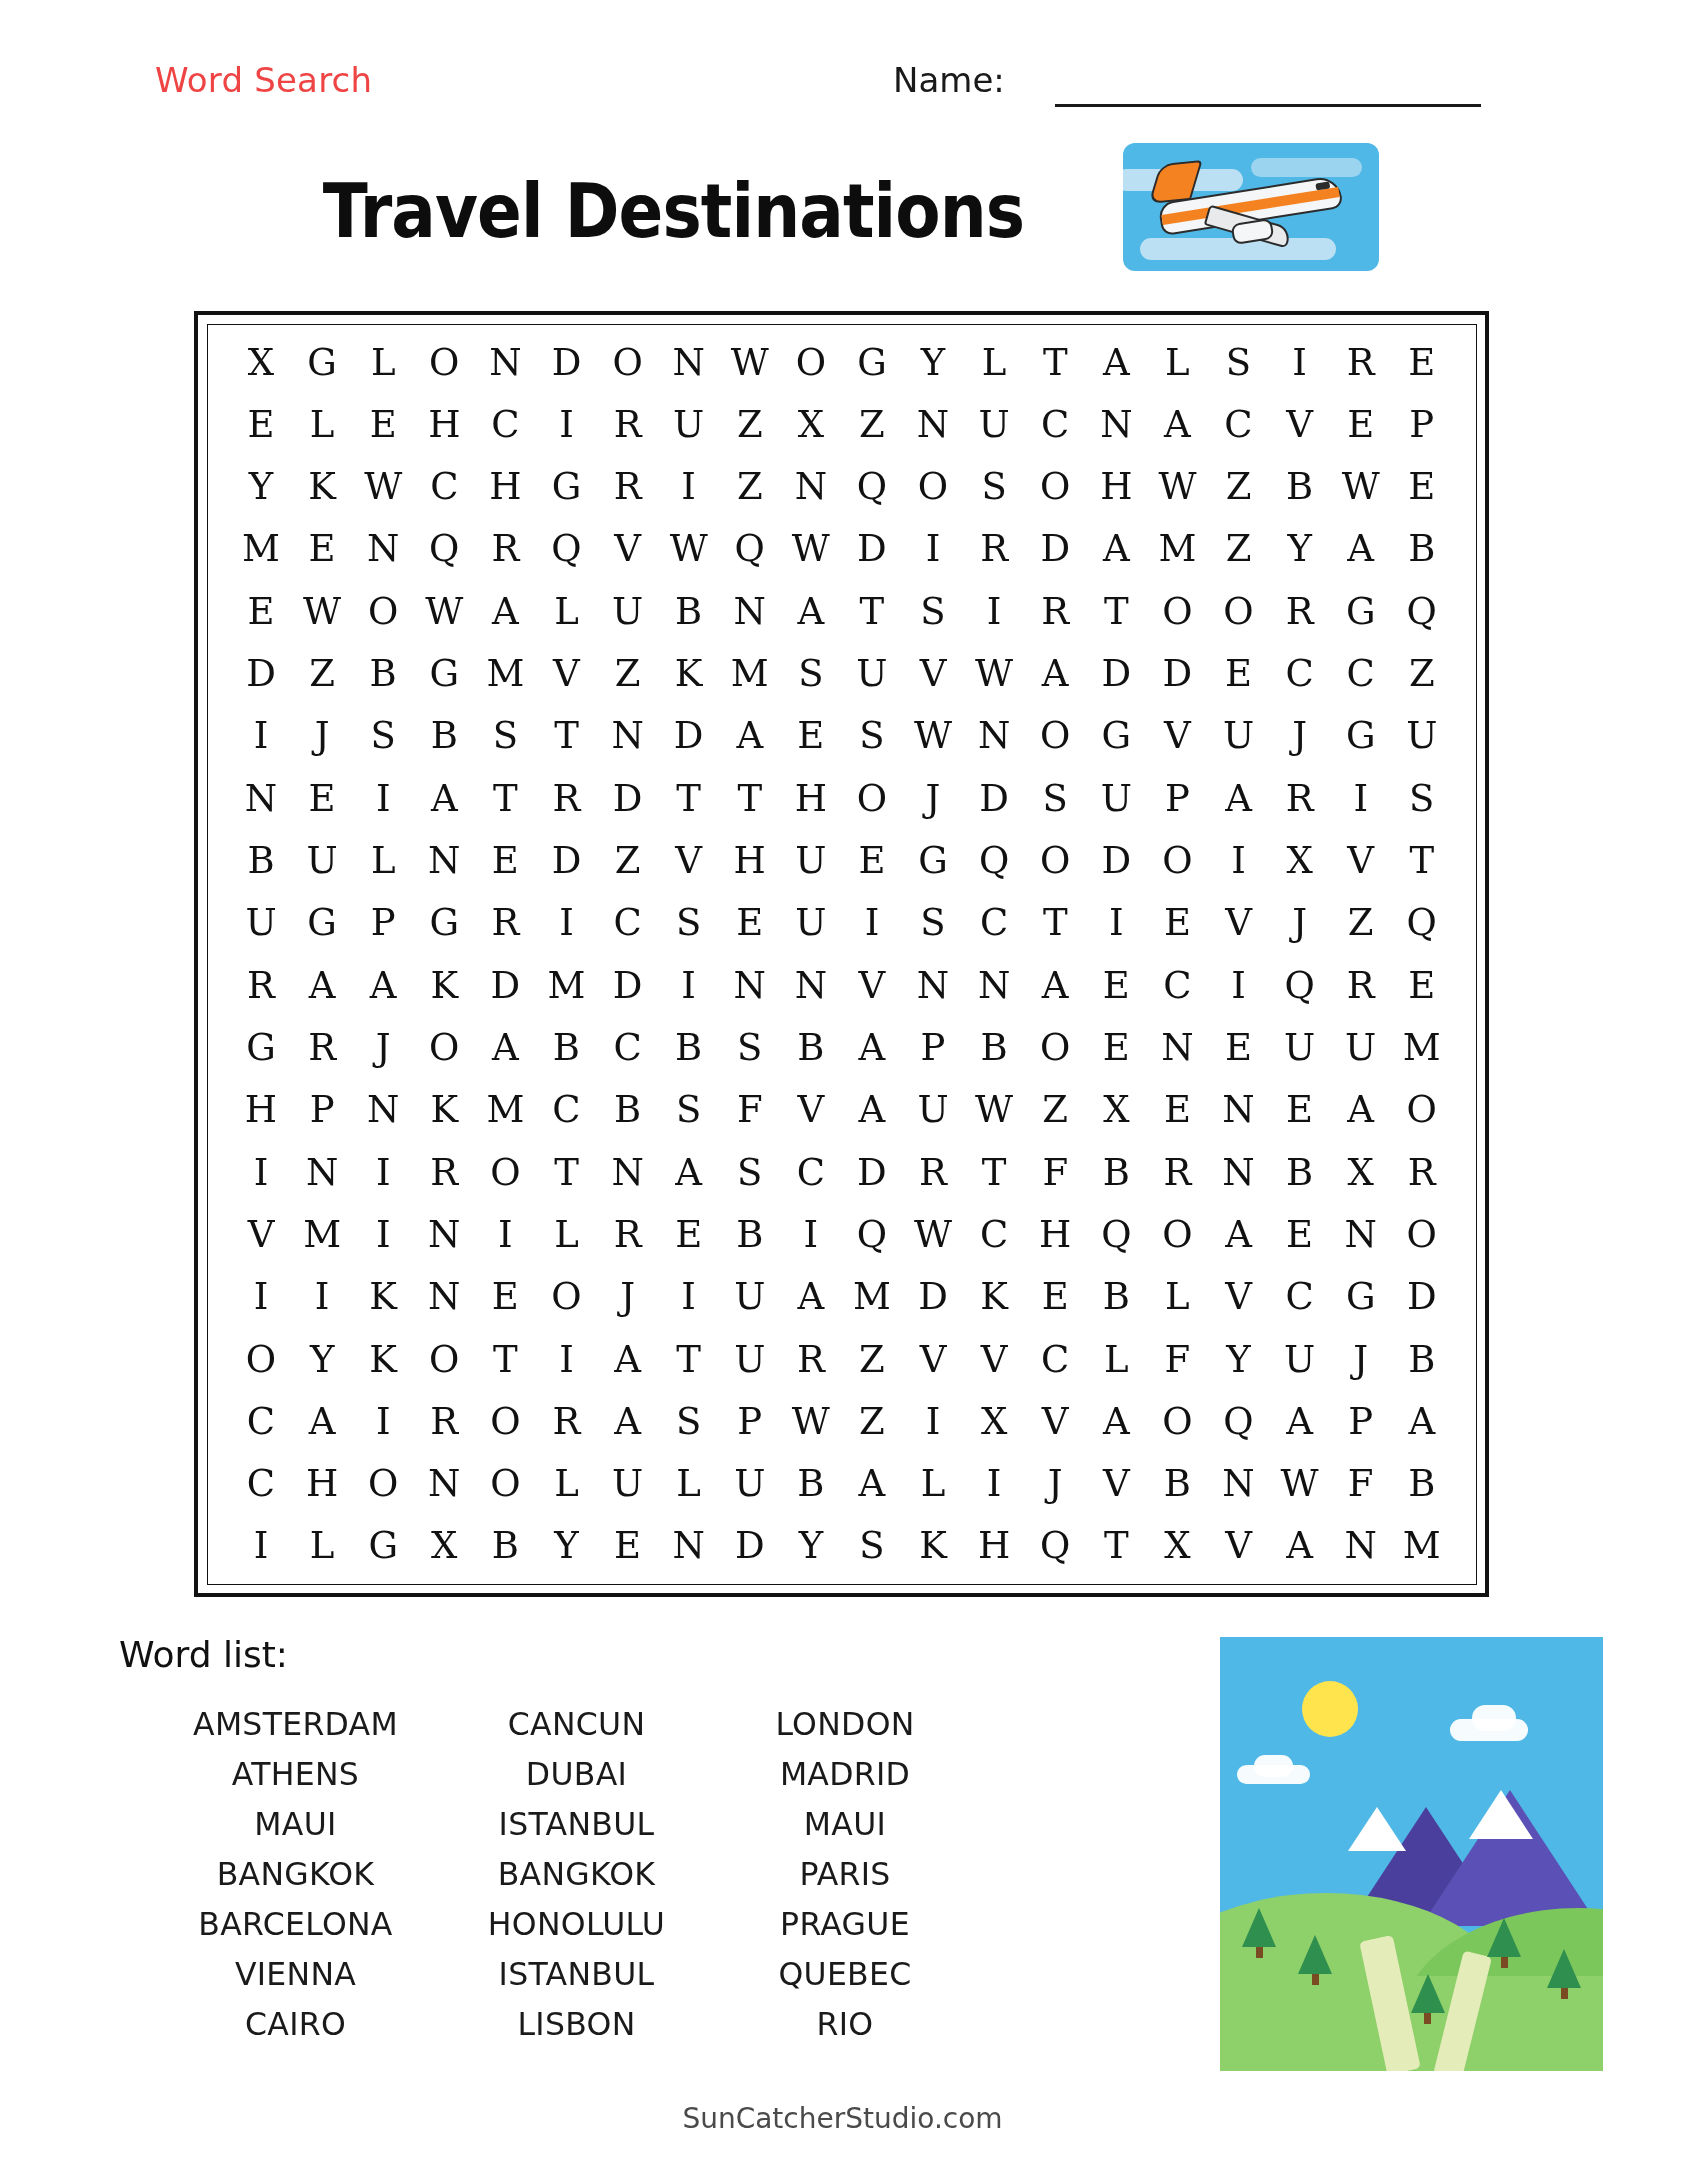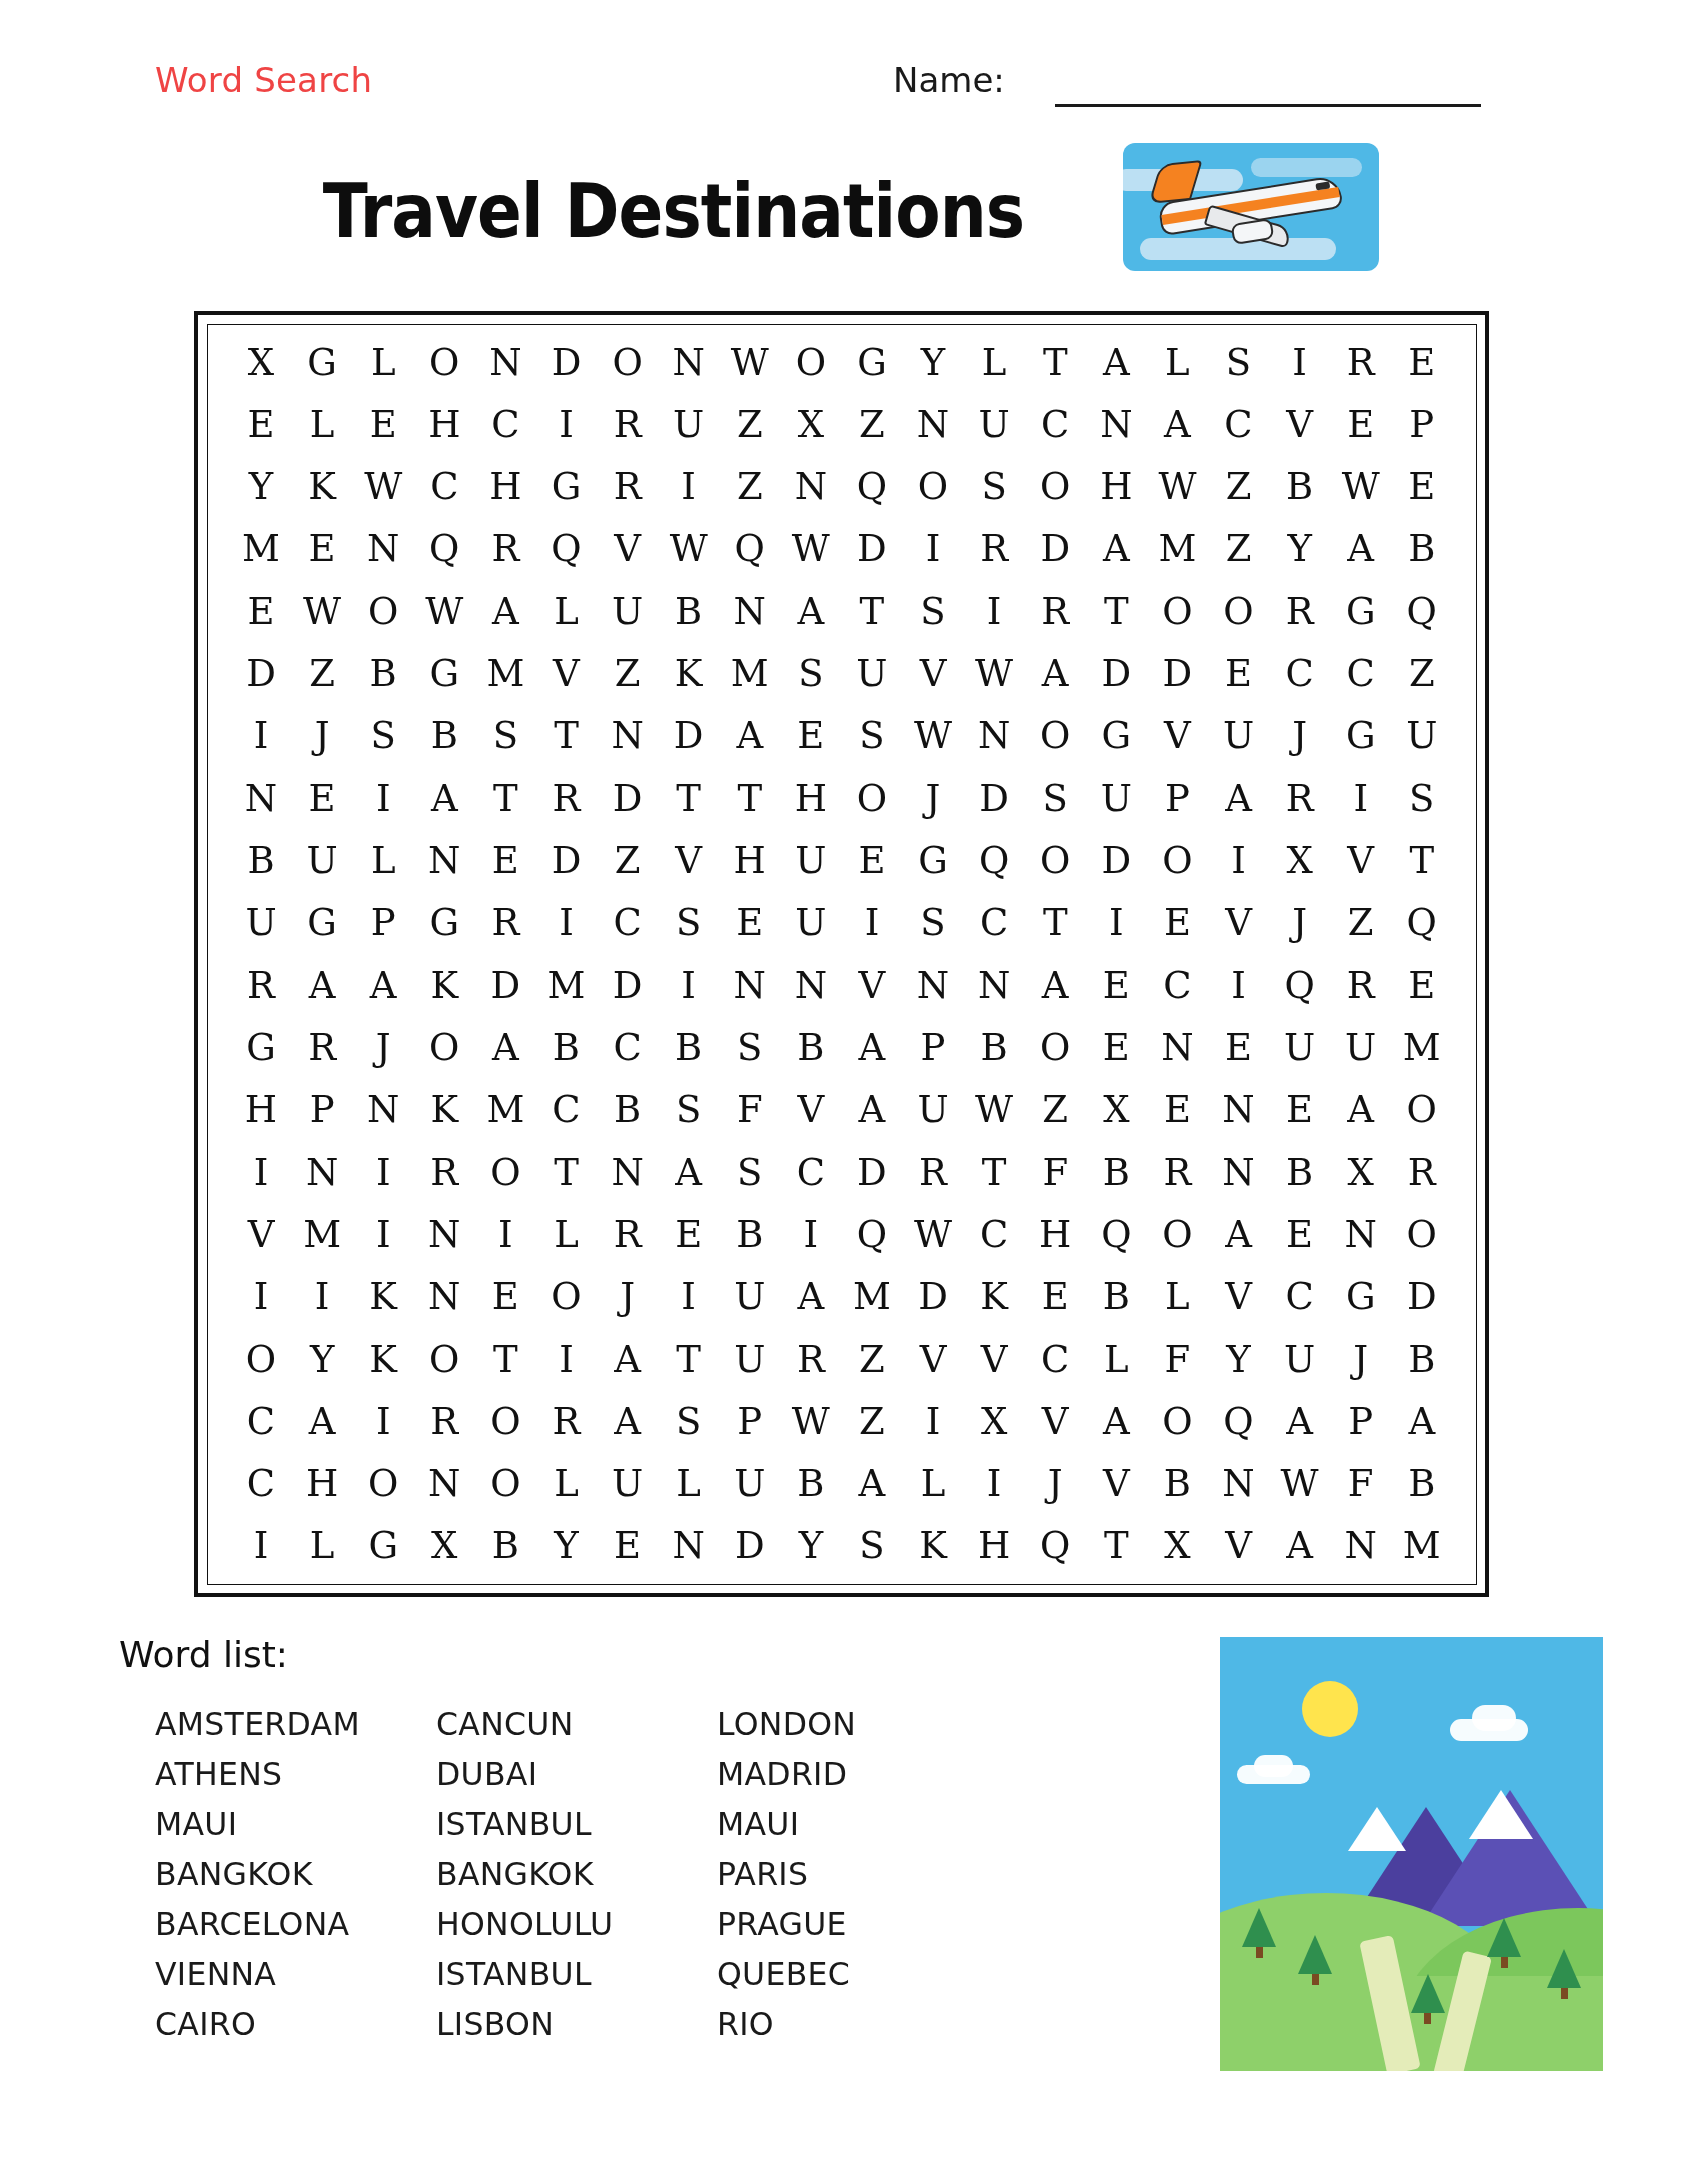--- a/index.html
+++ b/index.html
@@ -197,20 +197,21 @@
     left: 119px;
     font-size: 36px;
     color: #111111;
   }
   .wordlist-cols {
     position: absolute;
     top: 1699px;
     left: 155px;
     width: 1056px;
     display: flex;
+    text-align: center;
   }
   .wl-col {
     width: 281px;
   }
   .wl-col.col3 { width: 256px; }
   .wl-item {
     font-size: 31.5px;
     line-height: 50px;
     color: #1a1a1a;
     letter-spacing: 0.3px;
@@ -807,14 +808,15 @@
     <div class="sc-tree-tr" style="left:92px; top:334px;"></div>
     <div class="sc-tree-t" style="left:78px; top:298px;"></div>
     <div class="sc-tree-tr" style="left:281px; top:317px;"></div>
     <div class="sc-tree-t" style="left:267px; top:281px;"></div>
     <div class="sc-tree-tr" style="left:341px; top:348px;"></div>
     <div class="sc-tree-t" style="left:327px; top:312px;"></div>
     <div class="sc-tree-tr" style="left:204px; top:373px;"></div>
     <div class="sc-tree-t" style="left:191px; top:337px;"></div>
   </div>
 
+  <div class="footer">SunCatcherStudio.com</div>
 </div>
 
 
 </body></html>

